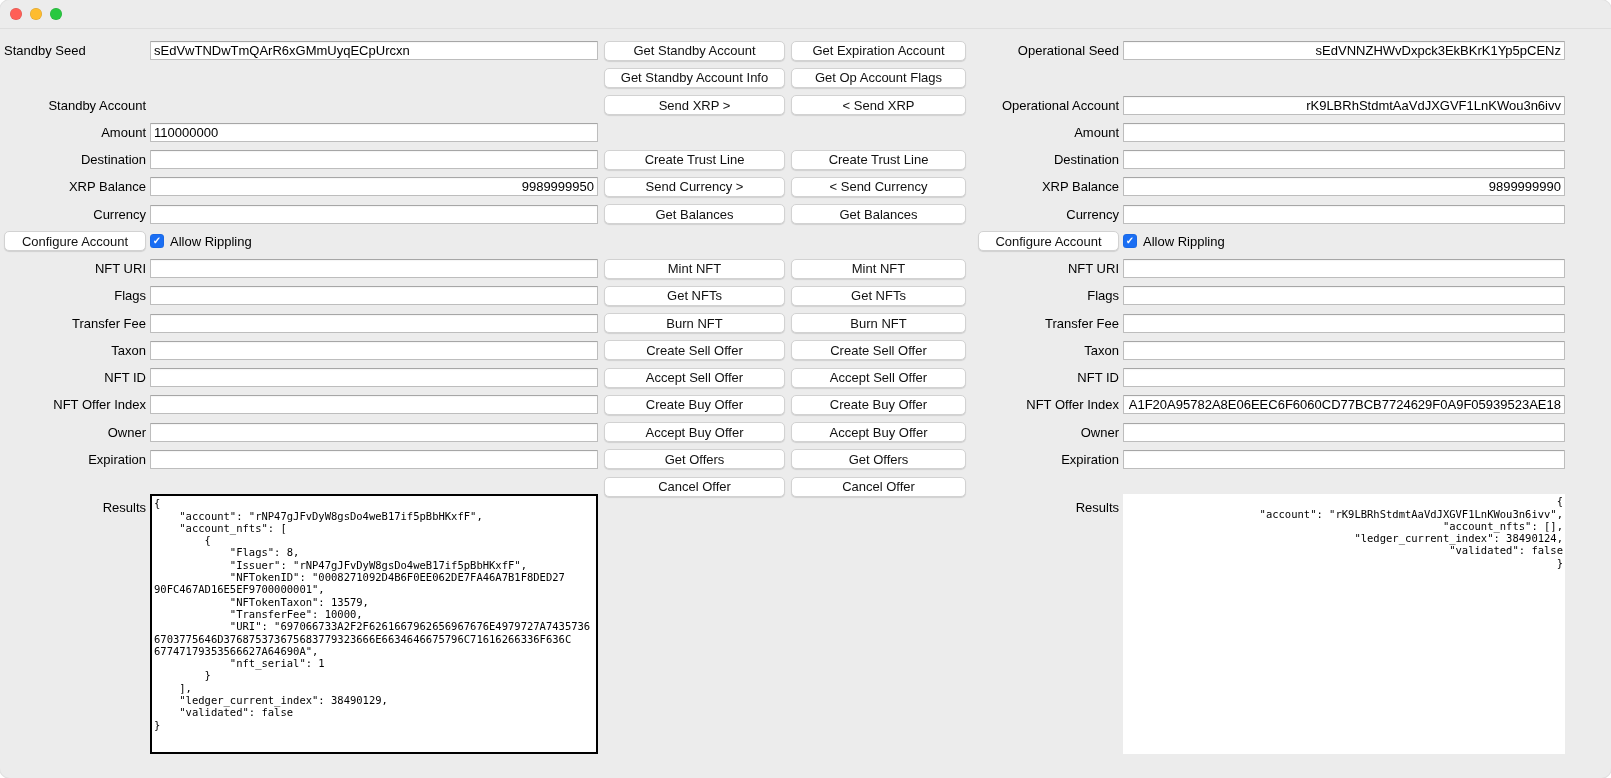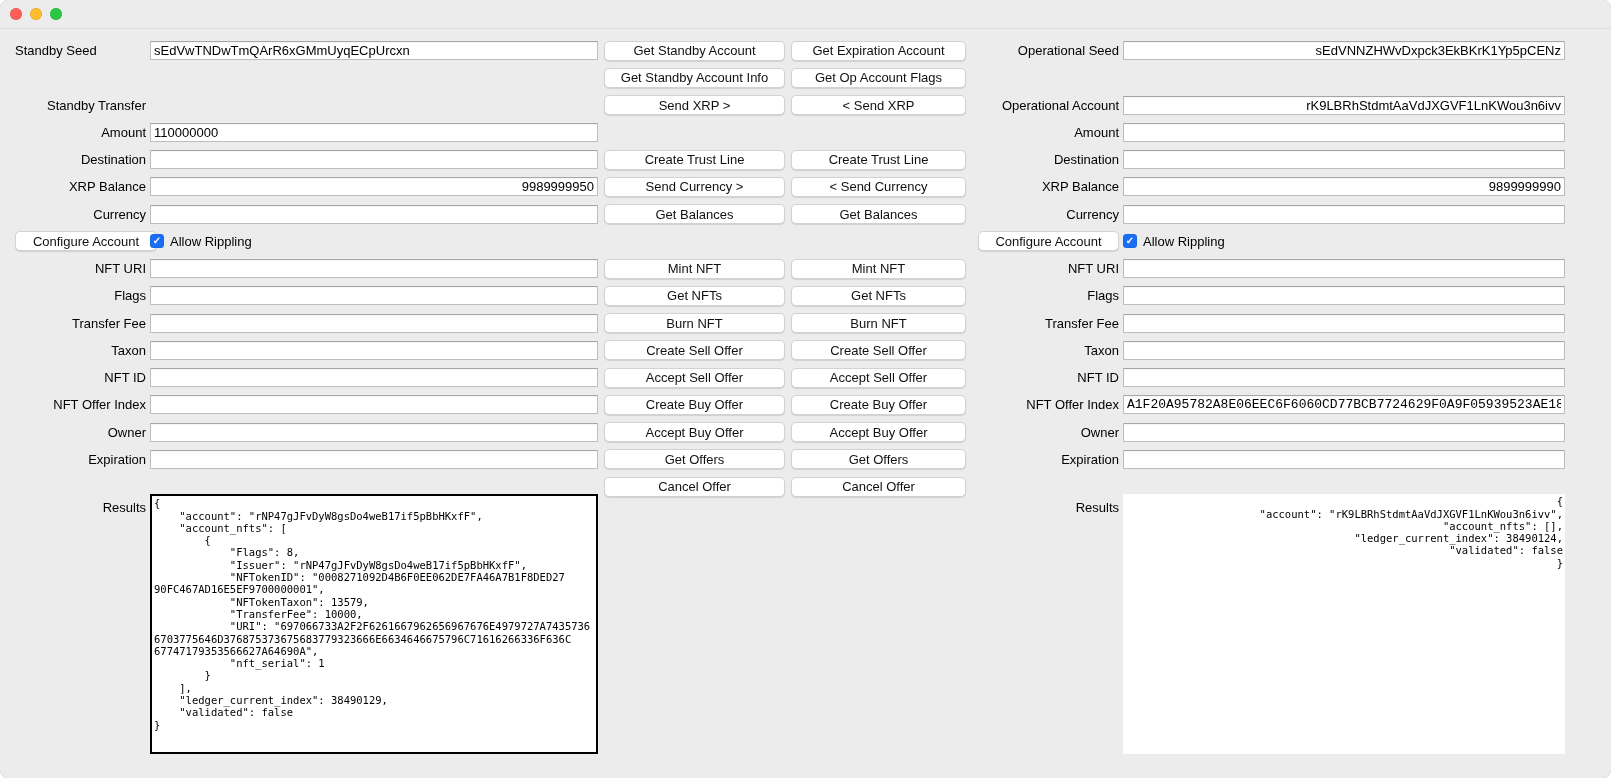--- a/index.html
+++ b/index.html
@@ -20,21 +20,21 @@
     position:absolute;left:0;right:0;text-align:center;
     font-size:13px;font-weight:700;color:#404040;pointer-events:none;
   }
   .main-grid{
     display:grid;
     padding:8px 0 0 4px;
     grid-template-columns:142px 4px 448px 6px 181px 6px 175px 6px 147px 4px 442px;
     grid-template-rows:repeat(17,27.25px);
     align-items:center;
   }
-  .c1{grid-column:1;margin-left:11px;} .c2{grid-column:3;} .c3{grid-column:5;}
+  .c1{grid-column:1;} .c2{grid-column:3;} .c3{grid-column:5;}
   .c4{grid-column:7;} .c5{grid-column:9;} .c6{grid-column:11;text-align:right;}
   .lbl{font-size:13px;color:#000;text-align:right;white-space:nowrap;}
   .lbl-left{text-align:left;}
   .inp{
     height:19px;width:100%;box-sizing:border-box;background:#fff;
     border:1px solid #bdbdbd;border-top-color:#a6a6a6;border-radius:1px;
     font-family:"Liberation Sans",sans-serif;font-size:13px;color:#000;
     padding:0 3px;outline:none;box-shadow:inset 0 1px 1px rgba(0,0,0,0.04);
   }
   .btn{
@@ -86,21 +86,21 @@
     <div class="lbl lbl-left c1" style="grid-row:1">Standby Seed</div>
     <input class="inp c2" style="grid-row: 1;" value="sEdVwTNDwTmQArR6xGMmUyqECpUrcxn">
     <button class="btn c3" style="grid-row:1">Get Standby Account</button>
     <button class="btn c4" style="grid-row:1">Get Expiration Account</button>
     <div class="lbl c5" style="grid-row:1">Operational Seed</div>
     <input class="inp c6" style="grid-row: 1;" value="sEdVNNZHWvDxpck3EkBKrK1Yp5pCENz">
 
     <button class="btn c3" style="grid-row:2">Get Standby Account Info</button>
     <button class="btn c4" style="grid-row:2">Get Op Account Flags</button>
 
-    <div class="lbl c1" style="grid-row:3">Standby Transfer</div>
+    <div class="lbl c1" style="grid-row:3">Standby Account</div>
     <button class="btn c3" style="grid-row:3">Send XRP &gt;</button>
     <button class="btn c4" style="grid-row:3">&lt; Send XRP</button>
     <div class="lbl c5" style="grid-row:3">Operational Account</div>
     <input class="inp c6" style="grid-row: 3;" value="rK9LBRhStdmtAaVdJXGVF1LnKWou3n6ivv">
 
     <div class="lbl c1" style="grid-row:4">Amount</div>
     <input class="inp c2" style="grid-row: 4;" value="110000000">
     <div class="lbl c5" style="grid-row:4">Amount</div>
     <input class="inp c6" style="grid-row: 4;" value="">
 
@@ -173,21 +173,21 @@
     <button class="btn c3" style="grid-row:13">Accept Sell Offer</button>
     <button class="btn c4" style="grid-row:13">Accept Sell Offer</button>
     <div class="lbl c5" style="grid-row:13">NFT ID</div>
     <input class="inp c6" style="grid-row: 13;" value="">
 
     <div class="lbl c1" style="grid-row:14">NFT Offer Index</div>
     <input class="inp c2" style="grid-row: 14;" value="">
     <button class="btn c3" style="grid-row:14">Create Buy Offer</button>
     <button class="btn c4" style="grid-row:14">Create Buy Offer</button>
     <div class="lbl c5" style="grid-row:14">NFT Offer Index</div>
-    <input class="inp c6" style="grid-row: 14; font-family: Liberation Mono, monospace;" value="A1F20A95782A8E06EEC6F6060CD77BCB7724629F0A9F05939523AE18">
+    <input class="inp c6" style="grid-row: 14;" value="A1F20A95782A8E06EEC6F6060CD77BCB7724629F0A9F05939523AE18">
 
     <div class="lbl c1" style="grid-row:15">Owner</div>
     <input class="inp c2" style="grid-row: 15;" value="">
     <button class="btn c3" style="grid-row:15">Accept Buy Offer</button>
     <button class="btn c4" style="grid-row:15">Accept Buy Offer</button>
     <div class="lbl c5" style="grid-row:15">Owner</div>
     <input class="inp c6" style="grid-row: 15;" value="">
 
     <div class="lbl c1" style="grid-row:16">Expiration</div>
     <input class="inp c2" style="grid-row: 16;" value="">

